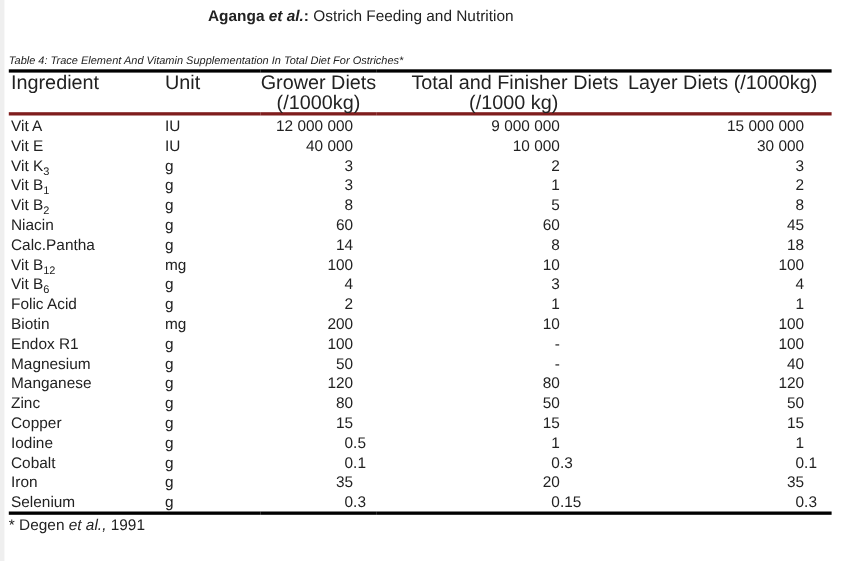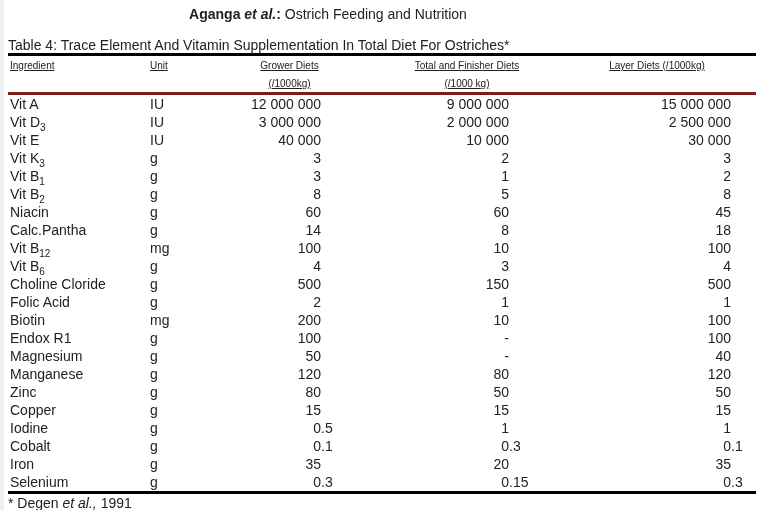--- a/index.html
+++ b/index.html
@@ -19,41 +19,41 @@
     padding-top: 7px;
     text-align: center;
     font-size: 14px;
     line-height: 15px;
     white-space: pre-wrap;
   }
   .b  { font-weight: bold; }
   .bi { font-weight: bold; font-style: italic; }
   .i  { font-style: italic; }
   .table-caption {
-    margin: 16px 0 0 8px;
-    font-size: 14px;
+    margin: 26px 0 0 8px;
+    font-size: 10px;
     line-height: 15px;
     white-space: pre-wrap;
+    font-style: italic;
   }
   table.supp {
     margin-left: 8px;
     width: 748px;
     border-collapse: collapse;
     table-layout: fixed;
     border-top: 3px solid #000000;
     border-bottom: 3px solid #000000;
   }
   thead th {
     font-weight: normal;
-    font-size: 10px;
+    font-size: 18px;
     padding: 0;
     vertical-align: middle;
     white-space: nowrap;
     overflow: visible;
-    text-decoration: underline;
   }
   thead tr.h1 th { height: 19px; line-height: 19px; }
   thead tr.h2 th { height: 17px; line-height: 17px; }
   thead tr.h2 th { border-bottom: 3px solid #7f1d1d; }
   th.col-ingredient, td.col-ingredient { text-align: left; padding-left: 2px; }
   th.col-unit, td.col-unit { text-align: left; }
   th.c3 { text-align: center; }
   th.c4 { text-align: center; padding-left: 32px; }
   th.c5 { text-align: center; padding-right: 2px; }
   tbody td {
@@ -130,42 +130,20 @@
             </div>
           </td>
           <td class="num c5">
             <div class="numwrap">
               <span class="int">15 000 000</span>
               <span class="dec"></span>
             </div>
           </td>
         </tr>
         <tr>
-          <td class="col-ingredient">Vit D<sub>3</sub></td>
-          <td class="col-unit">IU</td>
-          <td class="num c3">
-            <div class="numwrap">
-              <span class="int">3 000 000</span>
-              <span class="dec"></span>
-            </div>
-          </td>
-          <td class="num c4">
-            <div class="numwrap">
-              <span class="int">2 000 000</span>
-              <span class="dec"></span>
-            </div>
-          </td>
-          <td class="num c5">
-            <div class="numwrap">
-              <span class="int">2 500 000</span>
-              <span class="dec"></span>
-            </div>
-          </td>
-        </tr>
-        <tr>
           <td class="col-ingredient">Vit E</td>
           <td class="col-unit">IU</td>
           <td class="num c3">
             <div class="numwrap">
               <span class="int">40 000</span>
               <span class="dec"></span>
             </div>
           </td>
           <td class="num c4">
             <div class="numwrap">
@@ -323,42 +301,20 @@
           </td>
           <td class="num c4">
             <div class="numwrap">
               <span class="int">3</span>
               <span class="dec"></span>
             </div>
           </td>
           <td class="num c5">
             <div class="numwrap">
               <span class="int">4</span>
-              <span class="dec"></span>
-            </div>
-          </td>
-        </tr>
-        <tr>
-          <td class="col-ingredient">Choline Cloride</td>
-          <td class="col-unit">g</td>
-          <td class="num c3">
-            <div class="numwrap">
-              <span class="int">500</span>
-              <span class="dec"></span>
-            </div>
-          </td>
-          <td class="num c4">
-            <div class="numwrap">
-              <span class="int">150</span>
-              <span class="dec"></span>
-            </div>
-          </td>
-          <td class="num c5">
-            <div class="numwrap">
-              <span class="int">500</span>
               <span class="dec"></span>
             </div>
           </td>
         </tr>
         <tr>
           <td class="col-ingredient">Folic Acid</td>
           <td class="col-unit">g</td>
           <td class="num c3">
             <div class="numwrap">
               <span class="int">2</span>

